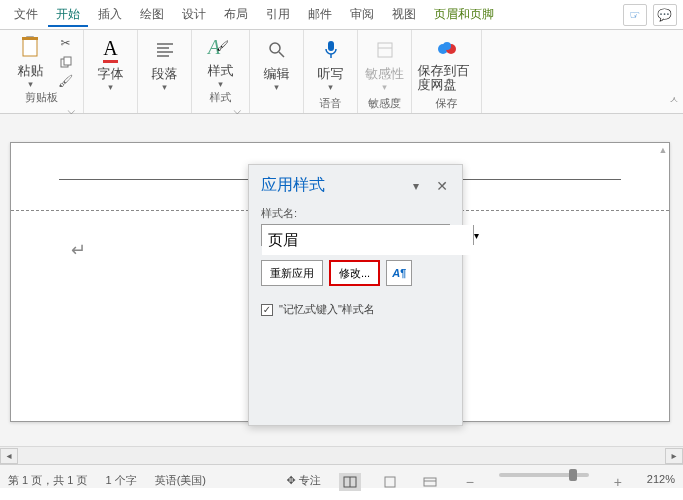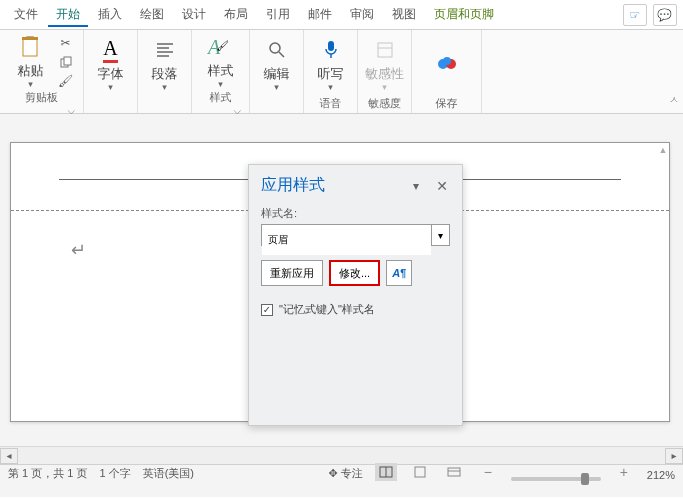--- a/index.html
+++ b/index.html
@@ -27,29 +27,29 @@
   .page { position:absolute; left:10px; top:28px; width:660px; height:280px; background:#fff; border:1px solid #999; box-shadow:0 1px 3px rgba(0,0,0,0.15); }
   .header-line { position:absolute; left:48px; right:48px; top:36px; border-top:1px solid #666; }
   .dashed { position:absolute; left:0; right:0; top:67px; border-top:1.5px dashed #888; }
   .para-mark { position:absolute; left:60px; top:96px; color:#888; font-size:18px; }
   .pane { position:absolute; left:248px; top:50px; width:215px; height:262px; background:#eef0f2; border:1px solid #ccc; box-shadow:0 2px 8px rgba(0,0,0,0.2); padding:10px 12px; }
   .pane-hdr { display:flex; align-items:center; margin-bottom:10px; }
   .pane-title { font-size:16px; color:#0a66c2; flex:1; }
   .pane-ctrl { width:16px; text-align:center; color:#666; cursor:pointer; font-size:12px; }
   .field-label { color:#555; font-size:11px; margin-bottom:3px; }
   .combo { display:flex; border:1px solid #999; background:#fff; height:22px; }
-  .combo-input { flex:1; border:none; padding:15px 6px; font-size:10px; font-family:Liberation Serif, serif; outline:none; }
+  .combo-input { flex:1; border:none; padding:15px 6px; font-size:15px; font-family:Liberation Sans, sans-serif; outline:none; }
   .combo-caret { width:18px; border-left:1px solid #999; display:flex; align-items:center; justify-content:center; font-size:10px; cursor:pointer; }
   .btn-row { display:flex; gap:0; margin-top:14px; }
   .pbtn { height:26px; padding:0 8px; border:1px solid #999; background:#fff; font-size:11px; font-family:inherit; cursor:pointer; display:flex; align-items:center; justify-content:center; margin-right:6px; }
   .pbtn.hl { border:2px solid #d80000; }
   .pbtn.icon { width:26px; padding:0; color:#0a66c2; font-style:italic; font-weight:bold; }
   .chk-row { margin-top:16px; display:flex; align-items:center; gap:6px; font-size:11px; color:#444; }
   .chk { width:12px; height:12px; border:1px solid #666; display:flex; align-items:center; justify-content:center; font-size:10px; background:#fff; }
-  .statusbar { height:24px; display:flex; align-items:flex-end; border-top:1px solid #d0d0d0; background:#f4f4f4; padding:16px 8px; gap:12px; font-size:11px; color:#555; }
+  .statusbar { height:24px; display:flex; align-items:flex-start; border-top:1px solid #d0d0d0; background:#f4f4f4; padding:8px 8px; gap:18px; font-size:11px; color:#555; }
   .vb { width:22px; height:18px; display:flex; align-items:center; justify-content:center; color:#888; cursor:pointer; }
   .vb.sel { background:#d8d8d8; color:#444; }
   .zoom-track { width:90px; height:4px; background:#c8c8c8; border-radius:2px; position:relative; }
   .zoom-thumb { position:absolute; top:-4px; width:8px; height:12px; background:#888; border-radius:2px; }
   .hscroll { height:18px; background:#efefef; border-top:1px solid #d9d9d9; display:flex; align-items:center; }
   .hscroll-arrow { width:18px; height:16px; border:1px solid #ccc; display:flex; align-items:center; justify-content:center; font-size:10px; color:#666; }
   .hscroll-track { flex:1; height:16px; }
   .vscroll { position:absolute; right:0; top:0; bottom:0; width:12px; display:flex; flex-direction:column; align-items:center; justify-content:flex-start; gap:4px; padding-top:2px; }
 </style>
 </head>
@@ -218,20 +218,21 @@
   <div class="group" style="width:70px">
     <div class="group-inner">
       <div class="big-btn" style="width:58px">
         <div class="icon-box">
             <svg width="24" height="20">
               <circle cx="8" cy="10" r="5" fill="#2e8fef"></circle>
               <circle cx="16" cy="10" r="5" fill="#d33"></circle>
               <circle cx="12" cy="7" r="4" fill="#2e8fef"></circle>
             </svg>
           </div>
+        <span class="label" style="line-height:1.1">保存到百度网盘</span>
       </div>
     </div>
     <div class="group-bottom">
         <span class="group-label">保存</span>
       </div>
   </div>
   <div class="ribbon-collapse">ㅅ</div>
 </div>
 
 <div class="doc-area">

